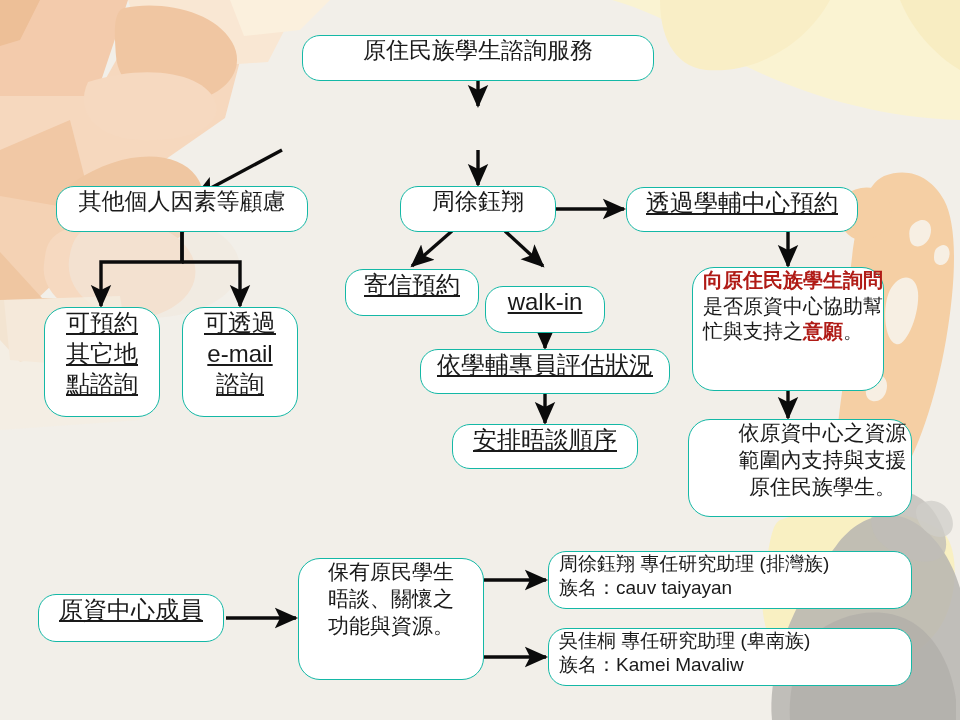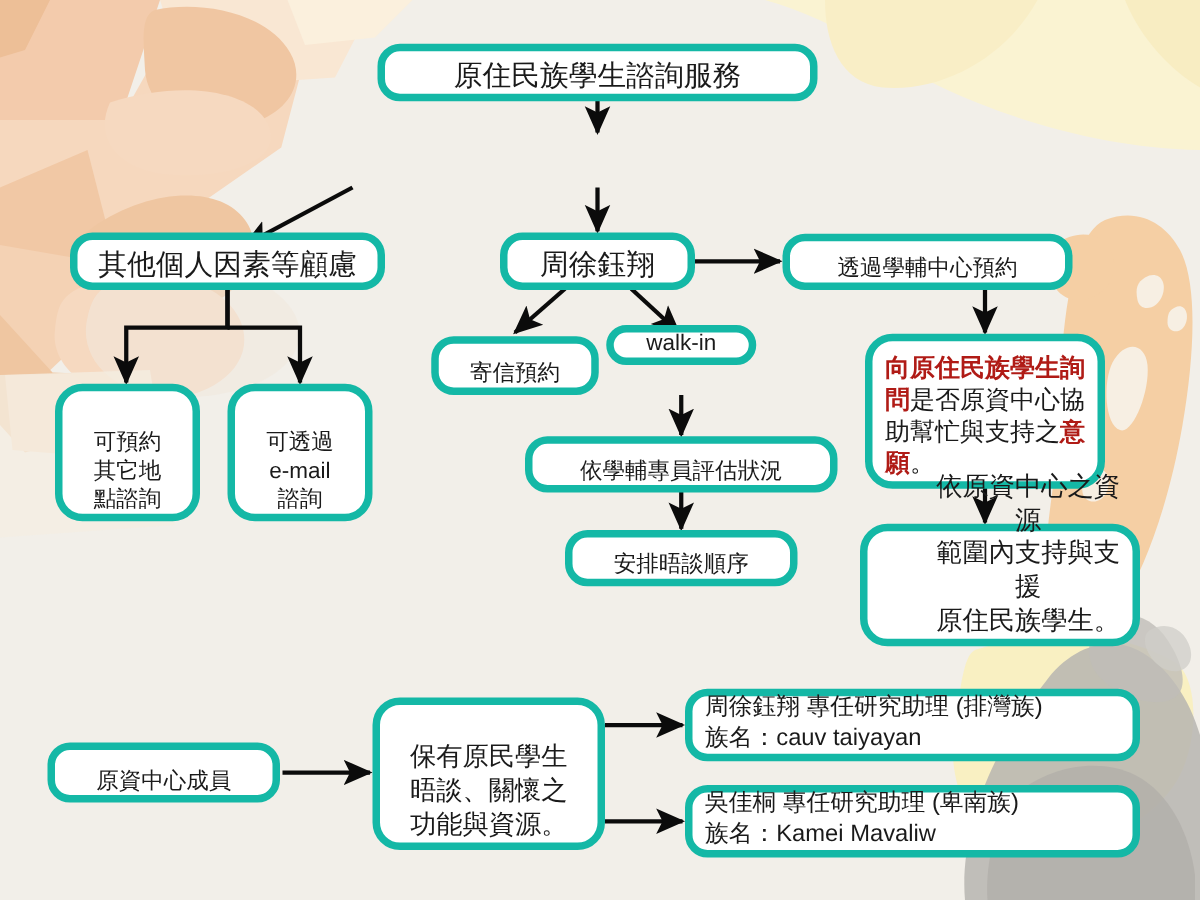--- a/index.html
+++ b/index.html
@@ -31,40 +31,40 @@
   #node-layer {
     position: absolute;
     left: 0; top: 0;
     width: 960px; height: 720px;
     z-index: 2;
   }
   .node {
     position: absolute;
     box-sizing: border-box;
     background: #FFFFFF;
-    border: 6px solid #14b8a6;
+    border: 1px solid #14b8a6;
     border-radius: 14px;
     display: flex;
-    align-items: flex-end;
+    align-items: flex-start;
     justify-content: center;
     text-align: center;
     color: #1A1A1A;
     line-height: 1.28;
     font-weight: 400;
     white-space: pre-line;
   }
   .node.left-text {
     justify-content: flex-start;
     text-align: left;
     padding-left: 10px;
   }
   .node.pill { border-radius: 18px; }
   .node.soft { border-radius: 22px; }
   .fs-23 { font-size: 23px; }
-  .fs-22 { font-size: 18px; }
+  .fs-22 { font-size: 24px; text-decoration: underline; }
   .fs-21 { font-size: 21px; }
   .fs-20 { font-size: 20px; }
   .fs-19 { font-size: 19px; }
   .hl {
     color: #B01B16;
     font-weight: bold;
   }
 </style>
 </head>
 <body>
@@ -189,21 +189,21 @@
     <div class="node soft fs-22" style="left:182px; top:307px; width:116px; height:110px;">
       <span>可透過
 e-mail
 諮詢</span>
     </div>
 
     <div class="node pill fs-22" style="left:345px; top:269px; width:134px; height:47px;">
       <span>寄信預約</span>
     </div>
 
-    <div class="node pill fs-22" style="left:485px; top:260px; width:120px; height:32px;">
+    <div class="node pill fs-22" style="left:485px; top:286px; width:120px; height:47px;">
       <span>walk-in</span>
     </div>
 
     <div class="node pill fs-22" style="left:420px; top:349px; width:250px; height:45px;">
       <span>依學輔專員評估狀況</span>
     </div>
 
     <div class="node pill fs-22" style="left:452px; top:424px; width:186px; height:45px;">
       <span>安排晤談順序</span>
     </div>

